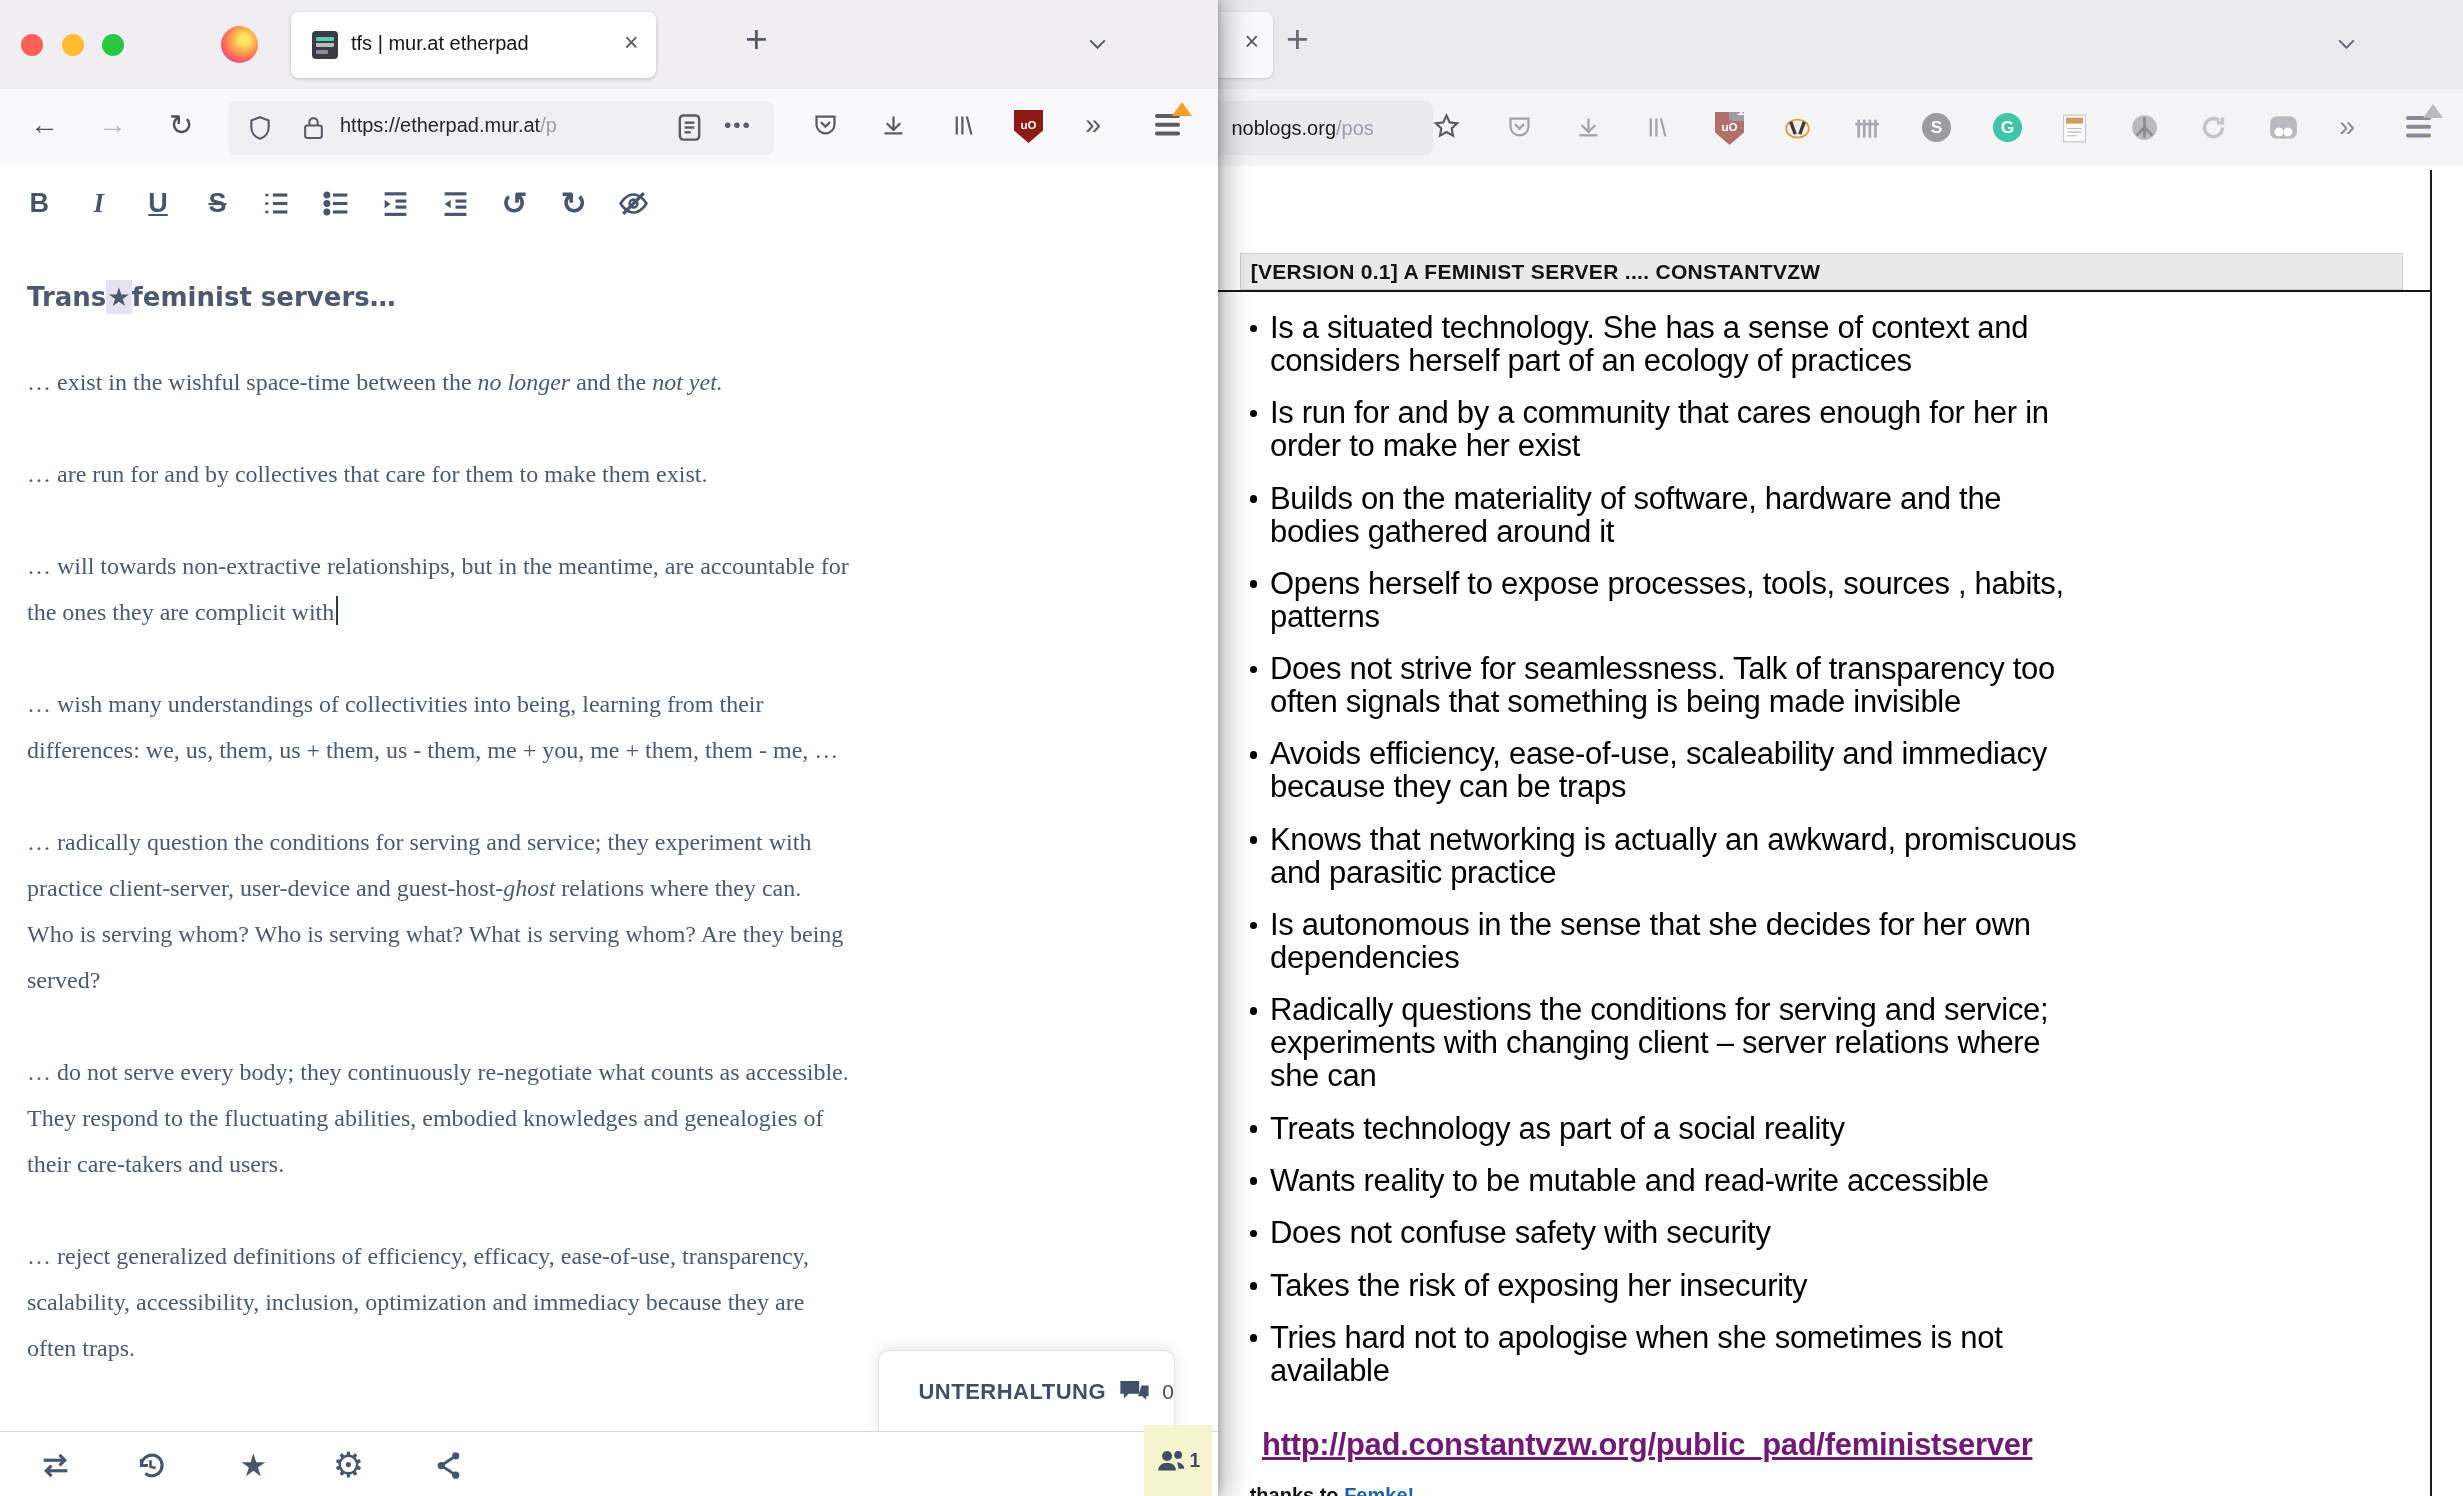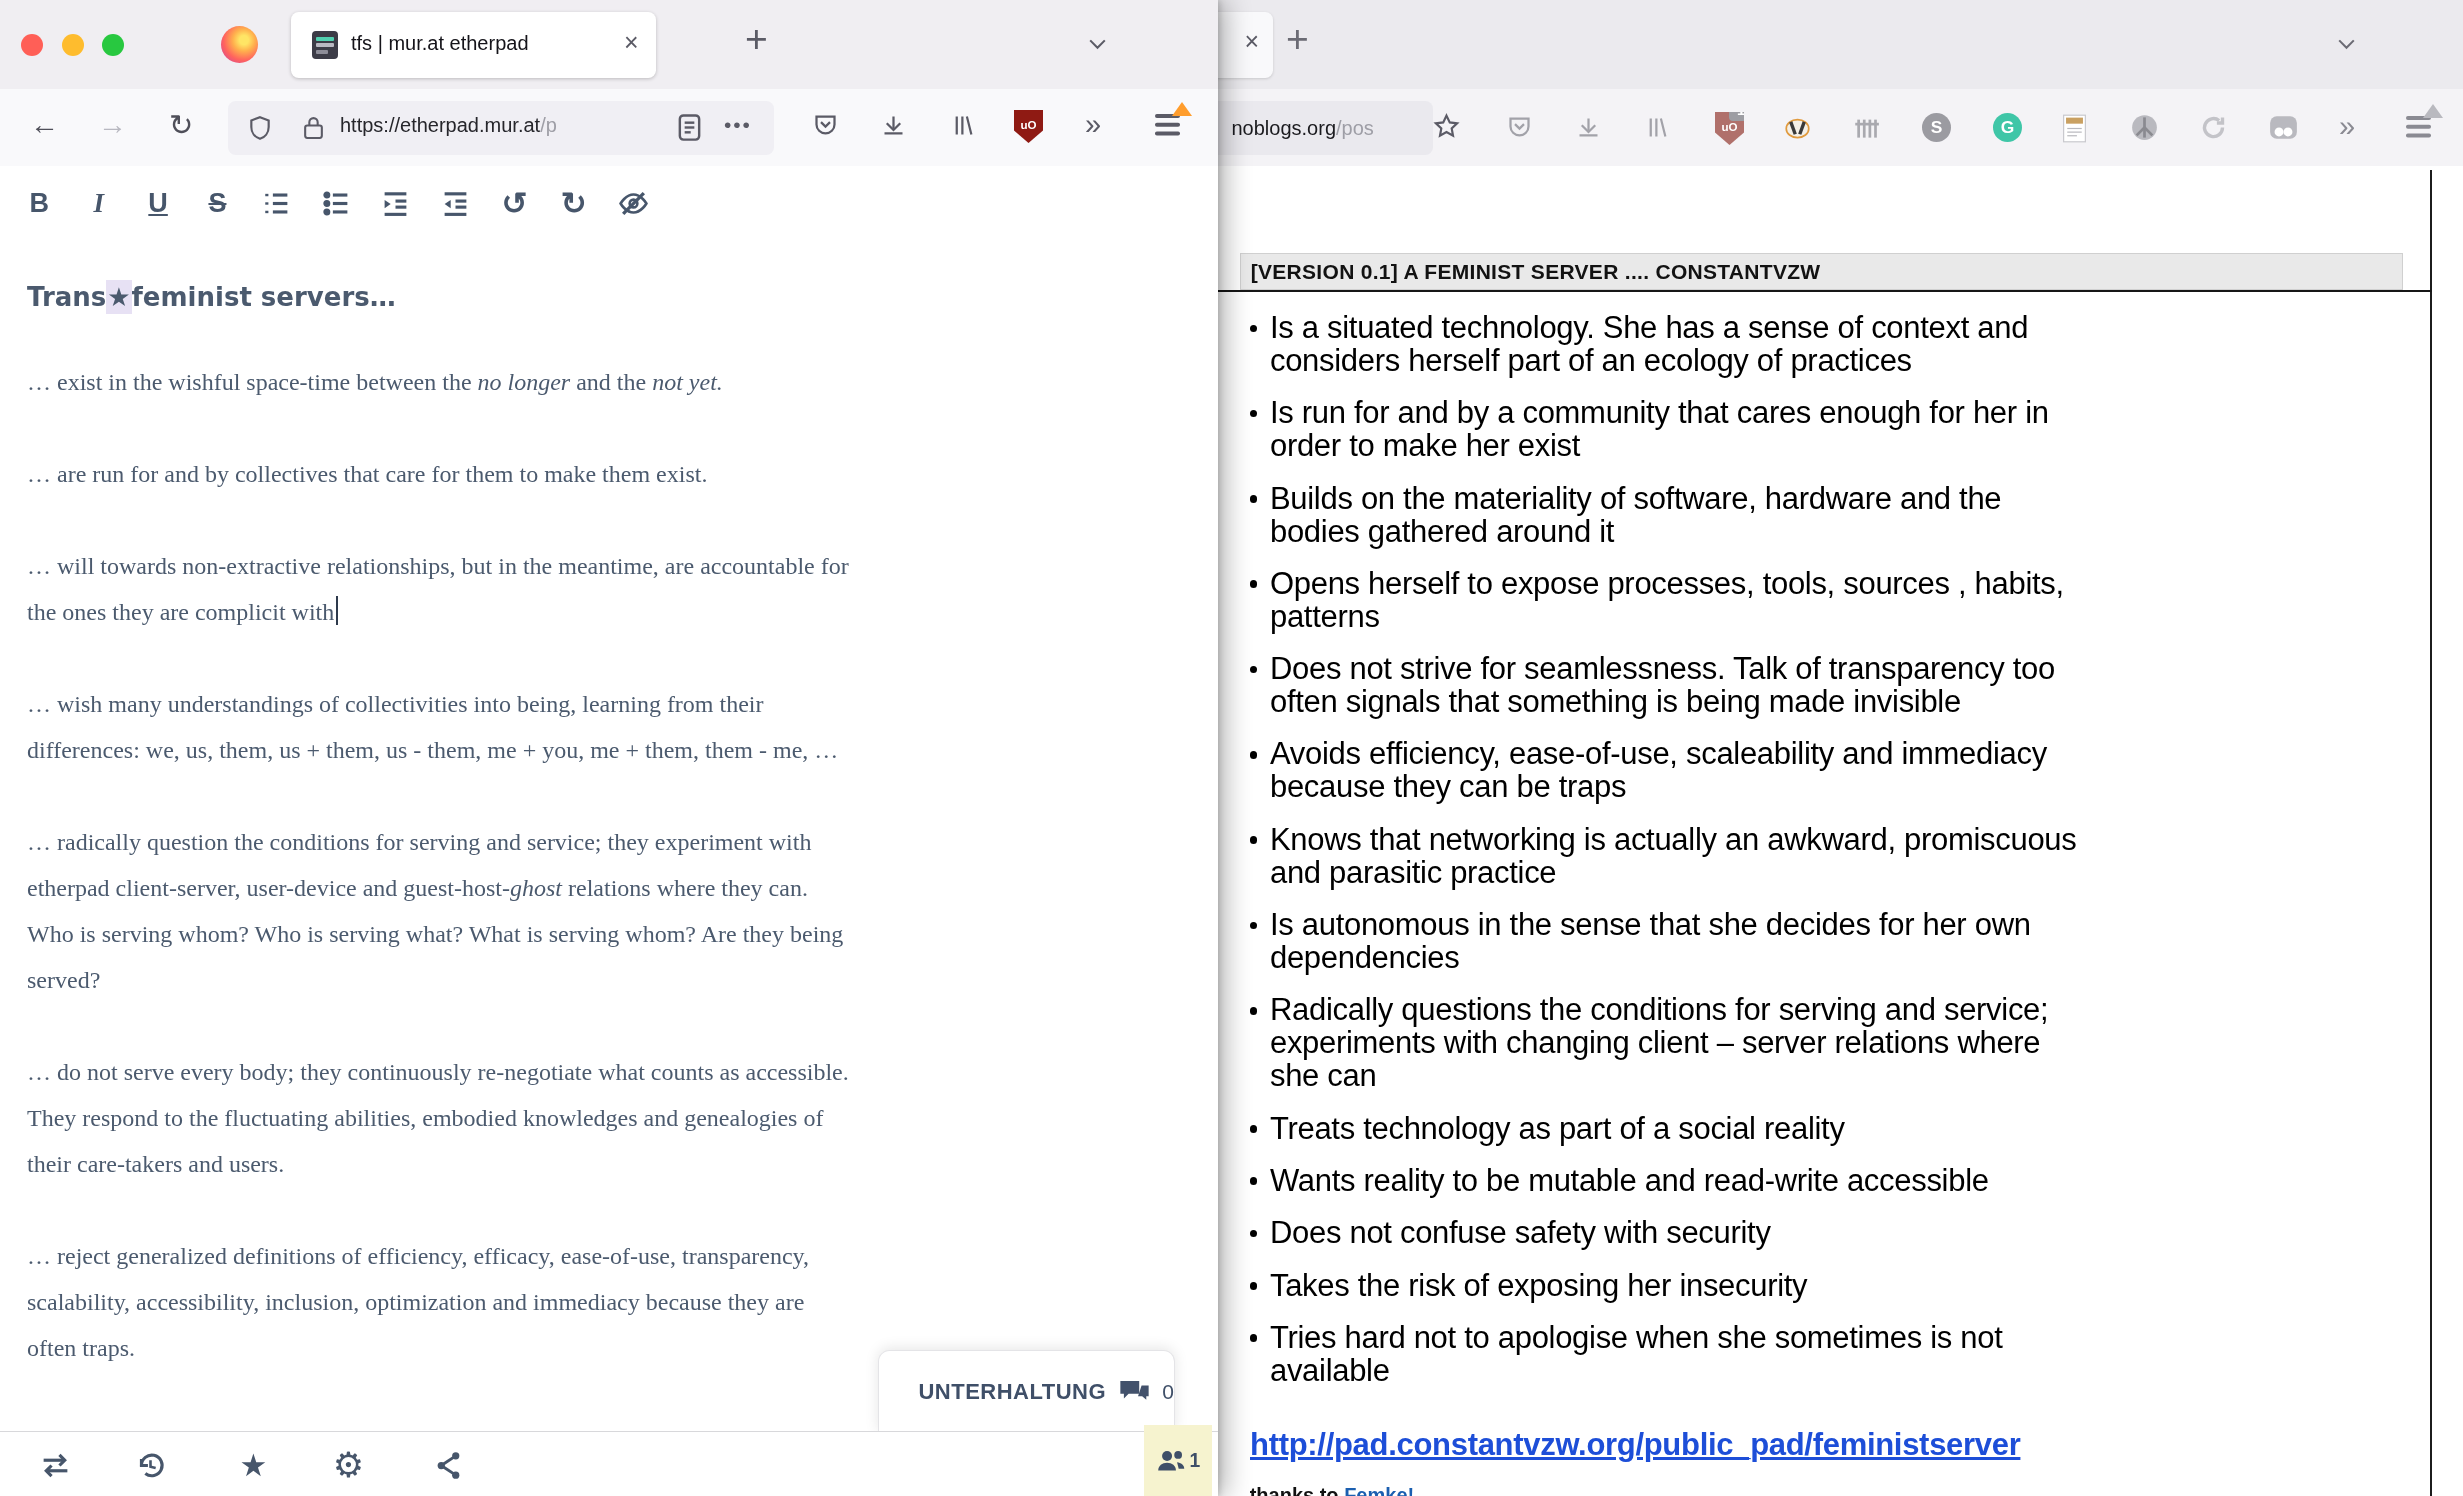--- a/index.html
+++ b/index.html
@@ -26,21 +26,21 @@
          background:#9d9da3;color:#fff;font-size:14.5px;line-height:21px;text-align:center;padding:0 2.9px;}
   .rw-content{left:0;top:166px;right:0;bottom:0;background:#fff;}
   .vline{left:1212px;top:3.9px;bottom:0;width:1.9px;background:#1c1c1c;}
   .hline{left:0;top:124px;width:1214px;height:1.9px;background:#161616;}
   .post-header{left:22px;top:87px;width:1163px;height:37px;background:#e9e9e9;border:1px solid #d0d0d0;
                box-sizing:border-box;line-height:35px;padding-left:9.7px;font-size:21px;font-weight:bold;
                color:#121212;letter-spacing:0.3px;white-space:nowrap;}
   #post-body{left:22px;top:145px;width:1188px;color:#000;}
   .post-li{display:flex;margin-bottom:19.3px;font-size:31px;line-height:33px;letter-spacing:-0.3px;}
   .post-li .dot{flex:none;width:7.7px;height:7.7px;border-radius:50%;background:#000;margin:13.5px 12.6px 0 9.7px;}
-  .post-link{display:inline-block;margin:21px 0 0 10px;font-size:31px;font-weight:600;color:#1d4ed8;
+  .post-link{display:inline-block;margin:21px 0 0 22px;font-size:31px;font-weight:600;color:#701a75;
              text-decoration:underline;letter-spacing:-0.3px;}
   .post-footer{margin:21px 0 0 9.7px;font-size:20px;font-weight:bold;color:#111;}
   .post-footer a{color:#1b5fb0;text-decoration:underline;}
   
   #lwin{left:0;top:0;width:1218px;height:1497px;background:#fff;
         box-shadow:7.7px 0 25px rgba(0,0,0,.30),1.9px 0 5.8px rgba(0,0,0,.15);}
   .lw-tabstrip{left:0;top:0;right:0;height:89px;background:#f0eef2;}
   .tl{top:34px;width:22px;height:22px;border-radius:50%;}
   .fx{left:221px;top:26px;width:37px;height:37px;border-radius:50%;
       background:radial-gradient(circle at 62% 38%,#ffe565 0 14%,#ffb04d 34%,#ff635e 62%,#d74893 88%,#8b2fa8 100%);}
@@ -403,21 +403,21 @@
       </div>
     </div>
 
     <div class="ep-content abs">
       <div id="ep-heading"><span>Trans</span><span class="hl">★</span><span>feminist servers…</span></div>
       <div id="ep-paragraphs">
           <div class="ep-p"><span>… exist in the wishful space-time between the </span><span class="it">no longer</span><span> and the </span><span class="it">not yet.</span></div>
           <div class="ep-p"><span>… are run for and by collectives that care for them to make them exist.</span></div>
           <div class="ep-p"><span>… will towards non-extractive relationships, but in the meantime, are accountable for</span><br><span>the ones they are complicit with</span><span class="caret"></span></div>
           <div class="ep-p"><span>… wish many understandings of collectivities into being, learning from their</span><br><span>differences: we, us, them, us + them, us - them, me + you, me + them, them - me, …</span></div>
-          <div class="ep-p"><span>… radically question the conditions for serving and service; they experiment with</span><br><span>etherpad client-server, user-device and guest-host-</span><span class="it">ghost</span><span> relations where they can.</span><br><span>Who is serving whom? Who is serving what? What is serving whom? Are they being</span><br><span>served?</span></div>
+          <div class="ep-p"><span>… radically question the conditions for serving and service; they experiment with</span><br><span>practice client-server, user-device and guest-host-</span><span class="it">ghost</span><span> relations where they can.</span><br><span>Who is serving whom? Who is serving what? What is serving whom? Are they being</span><br><span>served?</span></div>
           <div class="ep-p"><span>… do not serve every body; they continuously re-negotiate what counts as accessible.</span><br><span>They respond to the fluctuating abilities, embodied knowledges and genealogies of</span><br><span>their care-takers and users.</span></div>
           <div class="ep-p"><span>… reject generalized definitions of efficiency, efficacy, ease-of-use, transparency,</span><br><span>scalability, accessibility, inclusion, optimization and immediacy because they are</span><br><span>often traps.</span></div>
         </div>
     </div>
 
     <div class="chatbox abs">
       <span class="chat-label">UNTERHALTUNG</span>
       <span>
         <svg width="33" height="29" viewBox="0 0 28 24">
             <path d="M2 3h16v11H9l-4 4v-4H2z" fill="#42516b"></path>

